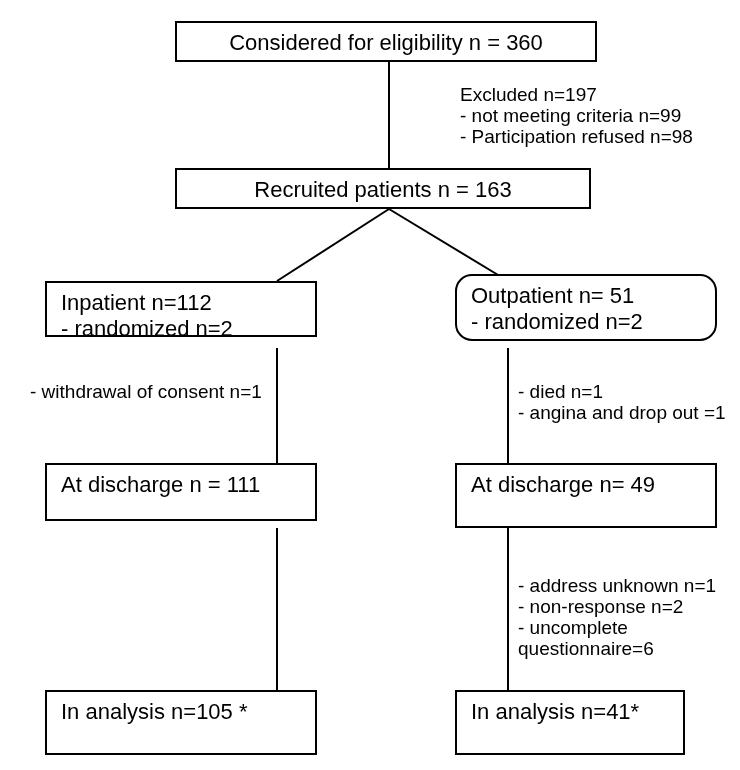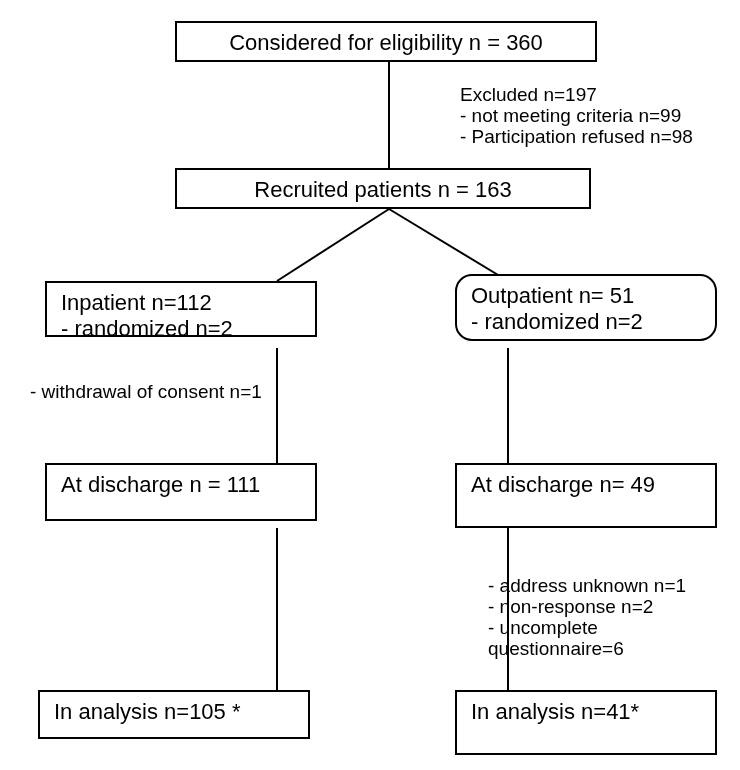--- a/index.html
+++ b/index.html
@@ -96,36 +96,38 @@
  - randomized n=2</div>
   </div>
 
   <div class="box" style="left:455px; top:274px; width:262px; height:67px;border-radius:17px;">
     <div class="box-text left-align">Outpatient n= 51
  - randomized n=2</div>
   </div>
 
   <div class="note" style="left:18px; top:381px; width:250px;margin-left:12px;">- withdrawal of consent n=1</div>
 
+  <div class="note" style="left:518px; top:381px; width:215px;">- died n=1
+- angina and drop out =1</div>
 
   <div class="box" style="left:45px; top:463px; width:272px; height:58px;">
     <div class="box-text left-align">At discharge n = 111</div>
   </div>
 
   <div class="box" style="left:455px; top:463px; width:262px; height:65px;padding-left:27px;">
     <div class="box-text left-align">At discharge n= 49</div>
   </div>
 
 
-  <div class="note" style="left:488px; top:575px; width:215px;">- address unknown n=1
+  <div class="note" style="left:518px; top:575px; width:215px;">- address unknown n=1
 - non-response n=2
 - uncomplete
   questionnaire=6</div>
 
-  <div class="box" style="left:38px; top:690px; width:272px; height:49px;">
+  <div class="box" style="left:45px; top:690px; width:272px; height:65px;">
     <div class="box-text left-align">In analysis n=105 *</div>
   </div>
 
-  <div class="box" style="left:455px; top:690px; width:262px; height:65px;">
+  <div class="box" style="left:455px; top:690px; width:230px; height:65px;">
     <div class="box-text left-align">In analysis n=41*</div>
   </div>
 
 </div>
 
 </body></html>

